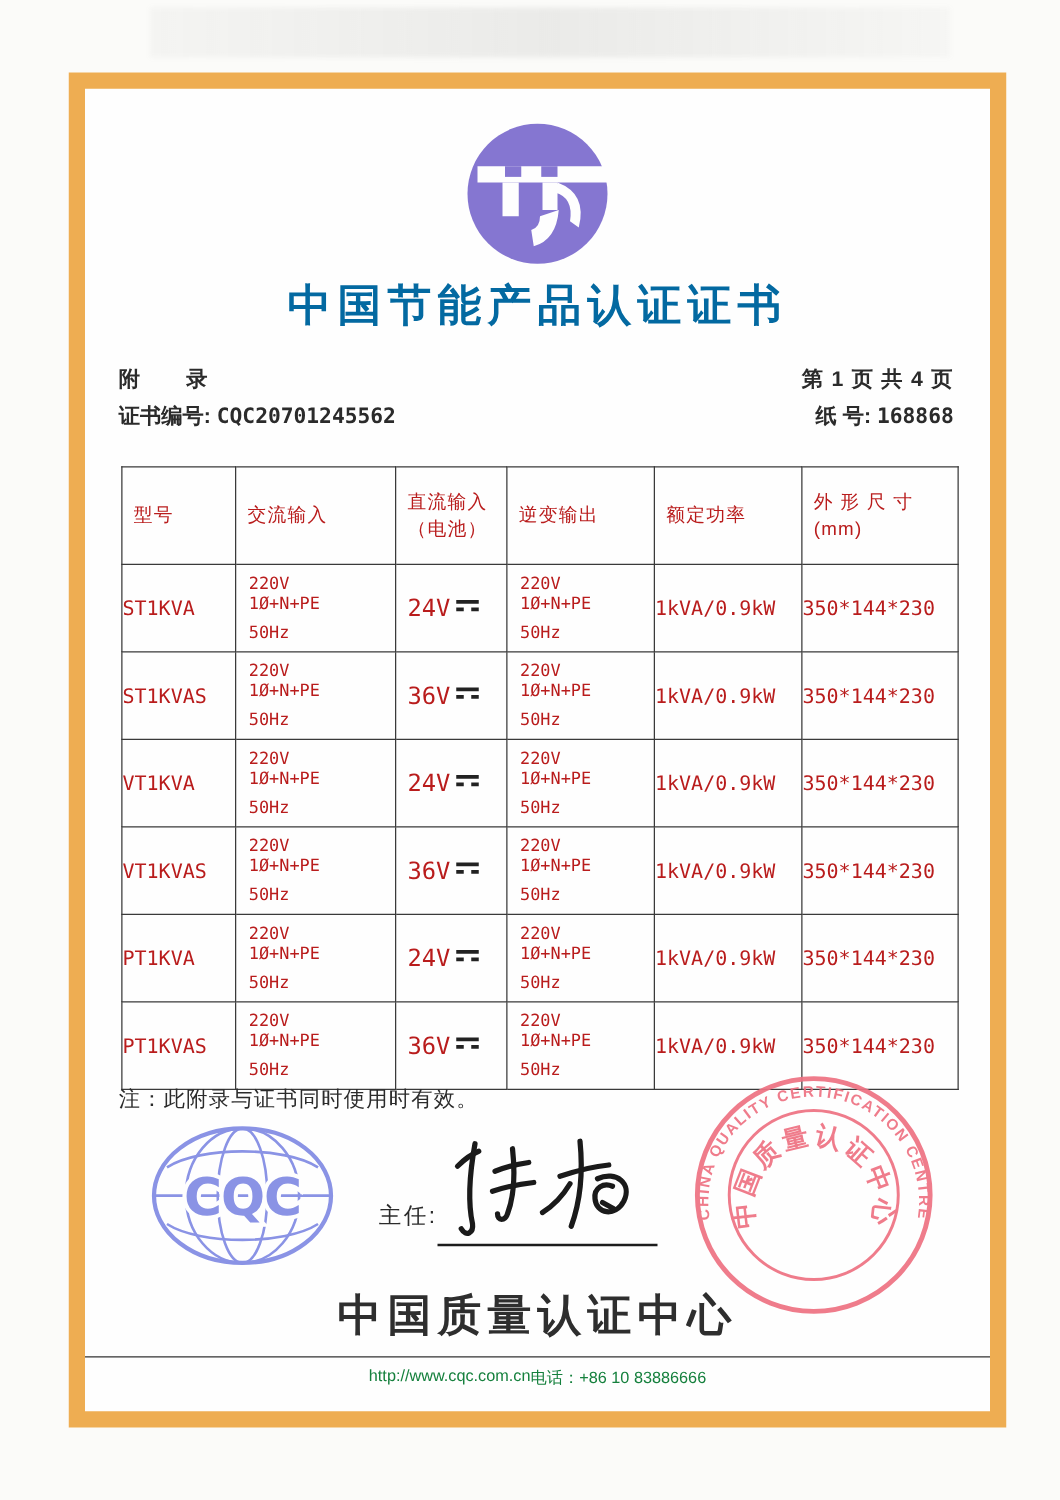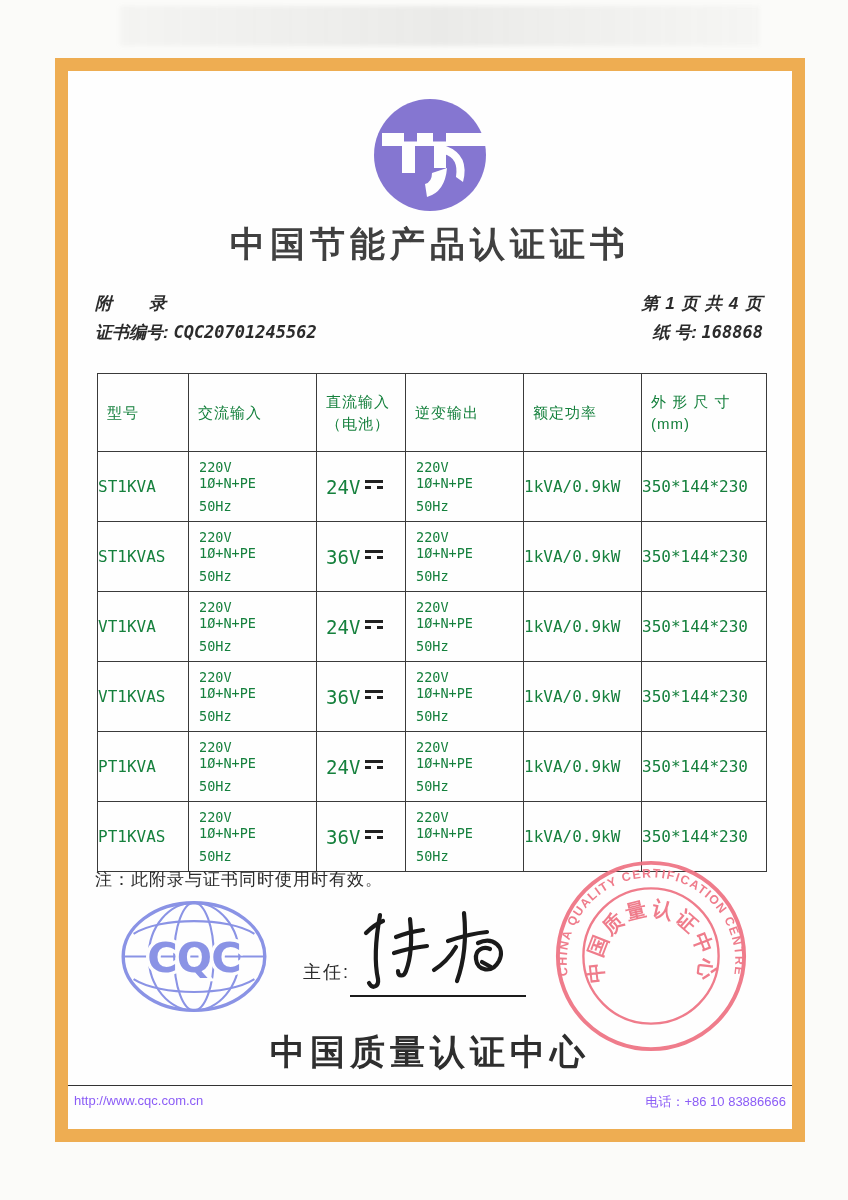--- a/index.html
+++ b/index.html
@@ -14,33 +14,33 @@
     filter:blur(2px);}
   
   .frame{
     position:absolute;left:55px;top:58px;width:724px;height:1058px;
     border:13px solid #eead52;background:#fefefe;
   }
   
   .energy-logo{position:absolute;left:302px;top:24px;width:120px;height:120px;}
   .cert-title{
     position:absolute;left:0;top:150px;width:100%;text-align:center;
-    font-size:35px;font-weight:700;letter-spacing:5px;color:#404040;margin:0;
+    font-size:35px;font-weight:700;letter-spacing:5px;color:#0369a1;margin:0;
   }
   
-  .meta-row{position:absolute;left:27px;width:668px;display:flex;justify-content:space-between;font-style:italic;}
+  .meta-row{position:absolute;left:27px;width:668px;display:flex;justify-content:space-between;}
   .meta-row.r1{top:221px;}
   .meta-row.r2{top:250px;}
   .meta-label{font-size:17px;font-weight:700;letter-spacing:1px;}
   .meta-pair{font-size:17px;font-weight:700;}
   .mono{font-family:"DejaVu Sans Mono","Liberation Mono",monospace;font-weight:700;}
   
   table.spec{
     position:absolute;left:29px;top:302px;border-collapse:collapse;
-    table-layout:fixed;font-size:14px;color:#15803d;
+    table-layout:fixed;font-size:14px;color:#b91c1c;
   }
   table.spec th,table.spec td{border:1.6px solid #3a3a3a;padding:0;vertical-align:middle;}
   table.spec th{height:77px;font-weight:500;font-size:15px;}
   table.spec td{height:69px;}
   .c0{width:90px}.c1{width:127px}.c2{width:88px}.c3{width:117px}.c4{width:117px}.c5{width:124px}
   .th-inner{padding-left:9px;text-align:left;line-height:22px;letter-spacing:1px;}
   .cell-left{padding-left:9px;font-family:"DejaVu Sans Mono","Liberation Mono",monospace;font-size:16px;}
   .ac-cell{padding:0 10px;font-family:"DejaVu Sans Mono","Liberation Mono",monospace;font-size:13.5px;}
   .ac-line1{display:flex;justify-content:space-between;margin-bottom:7px;flex-direction:column;}
   .dc-wrap{display:flex;align-items:center;padding-left:9px;font-family:"DejaVu Sans Mono","Liberation Mono",monospace;font-size:19px;}
@@ -53,22 +53,22 @@
   .cqc-globe{position:absolute;left:50px;top:827px;width:152px;height:118px;}
   .director{position:absolute;left:235px;top:889px;font-size:18px;font-weight:400;letter-spacing:2px;}
   .sig-line{position:absolute;left:282px;top:924px;width:176px;border-top:2px solid #1c1c1c;}
   .signature{position:absolute;left:284px;top:832px;width:176px;height:96px;}
   .stamp{position:absolute;left:485px;top:787px;width:196px;height:196px;opacity:.92;}
   .org-name{
     position:absolute;left:0;top:958px;width:100%;text-align:center;margin:0;
     font-size:35px;font-weight:700;letter-spacing:5px;color:#2e2e2e;
   }
   .footer-rule{position:absolute;left:0;top:1014px;width:724px;border-top:1.6px solid #333;}
-  .footer{position:absolute;left:6px;top:1022px;width:712px;display:flex;justify-content:space-between;
-    font-size:13px;color:#8b5cf6;}
+  .footer{position:absolute;left:6px;top:1022px;width:712px;display:flex;justify-content:center;
+    font-size:13px;color:#15803d;}
   .footer .addr{letter-spacing:.5px;}
 </style>
 </head>
 <body>
 
 <div class="scan-smudge"></div>
 
 <div class="frame">
 
   <svg class="energy-logo" viewBox="0 0 120 120" aria-hidden="true">

